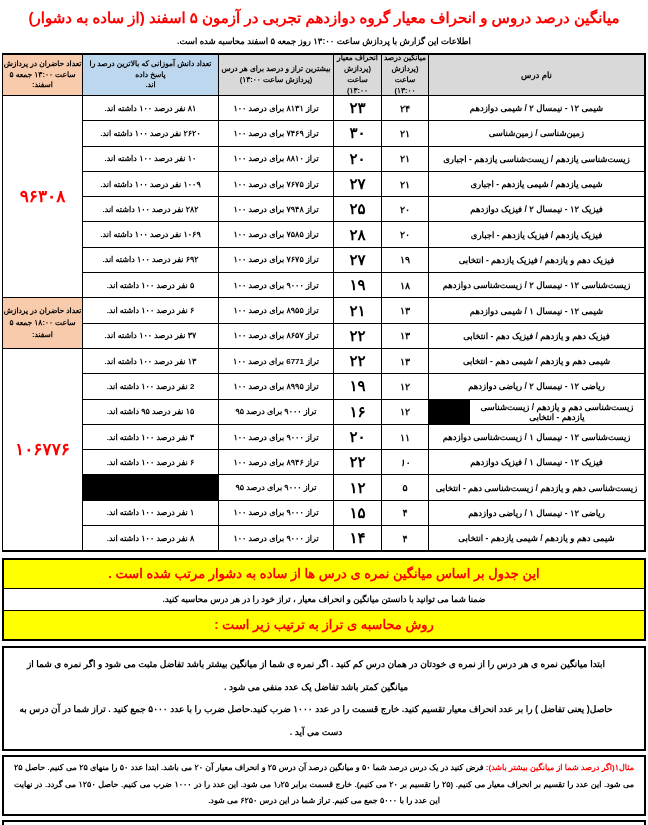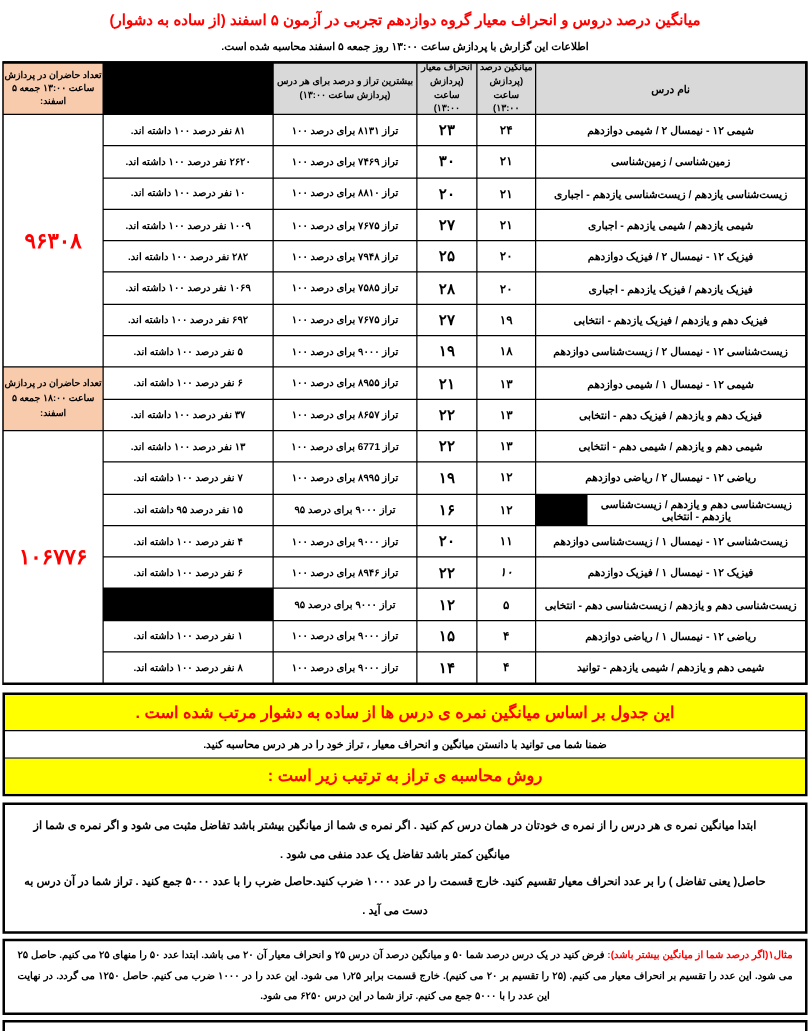--- a/index.html
+++ b/index.html
@@ -1,39 +1,39 @@
 <!DOCTYPE html>
 <html lang="fa" dir="rtl"><head>
 <meta charset="utf-8">
 <style>
   html,body{margin:0;padding:0;background:#ffffff;width:648px;height:825px;overflow:hidden;
     font-family:"Liberation Sans", sans-serif;}
   .page{width:648px;height:825px;direction:rtl;}
-  .title{color:#ff0000;font-weight:bold;font-size:12px;text-align:center;padding-top:9px;}
+  .title{color:#ff0000;font-weight:bold;font-size:15px;text-align:center;padding-top:9px;}
   .subtitle{color:#000;font-weight:bold;font-size:8.5px;text-align:center;margin-top:9px;}
 
   
   .tbl{
     margin:7px 2px 0 2px;
     display:grid;
     grid-template-columns:215px 46px 47px 114px 135px 79px; 
     grid-template-rows:40px repeat(18,24.3px);
     background:#000;      
     gap:1px;
     border:2px solid #000;
     direction:rtl;
   }
   .cell{background:#fff;display:flex;align-items:center;justify-content:center;
     text-align:center;font-weight:bold;color:#000;overflow:hidden;}
   .hd{background:#d9d9d9;font-size:7.5px;white-space:pre-line;line-height:1.45;}
   .hd-count{background:#bdd7ee;}
   .hd-att{background:#f8cbad;}
   .c-course{grid-column:1;font-size:8.5px;}
   .c-mean{grid-column:2;font-size:9.5px;}
-  .c-std{grid-column:3;font-size:12px;}
+  .c-std{grid-column:3;font-size:15px;}
   .c-top{grid-column:4;font-size:8px;}
   .c-count{grid-column:5;font-size:8px;}
   .h-course{grid-column:1;grid-row:1;font-size:8.5px;}
   .h-mean{grid-column:2;grid-row:1;}
   .h-std{grid-column:3;grid-row:1;}
   .h-top{grid-column:4;grid-row:1;}
   .h-count{grid-column:5;grid-row:1;}
   .h-att{grid-column:6;grid-row:1;}
   .att-num{grid-column:6;color:#ff0000;font-size:17px;letter-spacing:1px;}
   .att-13{grid-row:2 / span 8;}
@@ -64,20 +64,22 @@
   <div class="tbl">
     <div class="cell hd h-course">نام درس</div>
     <div class="cell hd h-mean">میانگین درصد
 (پردازش ساعت
 ۱۳:۰۰)</div>
     <div class="cell hd h-std">انحراف معیار
 (پردازش ساعت
 ۱۳:۰۰)</div>
     <div class="cell hd h-top">بیشترین تراز و درصد برای هر درس
 (پردازش ساعت ۱۳:۰۰)</div>
+    <div class="cell hd hd-count h-count">تعداد دانش آموزانی که بالاترین درصد را پاسخ داده
+اند.</div>
     <div class="cell hd hd-att h-att">تعداد حاضران در پردازش
 ساعت ۱۳:۰۰ جمعه ۵ اسفند:</div>
 
     <div class="cell att-num att-13">۹۶۳۰۸</div>
     <div class="cell att-18-hd">تعداد حاضران در پردازش
 ساعت ۱۸:۰۰ جمعه ۵ اسفند:</div>
     <div class="cell att-num att-18">۱۰۶۷۷۶</div>
 
     <div class="cell c-course" style="grid-row: 2;">شیمی ۱۲ - نیمسال ۲ / شیمی دوازدهم</div>
     <div class="cell c-mean" style="grid-row: 2;">۲۴</div>
@@ -142,21 +144,21 @@
     <div class="cell c-course" style="grid-row: 12;">شیمی دهم و یازدهم / شیمی دهم - انتخابی</div>
     <div class="cell c-mean" style="grid-row: 12;">۱۳</div>
     <div class="cell c-std" style="grid-row: 12;">۲۲</div>
     <div class="cell c-top" style="grid-row: 12;">تراز 6771 برای درصد ۱۰۰</div>
     <div class="cell c-count" style="grid-row: 12;">۱۳ نفر درصد ۱۰۰ داشته اند.</div>
 
     <div class="cell c-course" style="grid-row: 13;">ریاضی ۱۲ - نیمسال ۲ / ریاضی دوازدهم</div>
     <div class="cell c-mean" style="grid-row: 13;">۱۲</div>
     <div class="cell c-std" style="grid-row: 13;">۱۹</div>
     <div class="cell c-top" style="grid-row: 13;">تراز ۸۹۹۵ برای درصد ۱۰۰</div>
-    <div class="cell c-count" style="grid-row: 13;">۷ نفر درصد ۱۰۰ داشته اند.</div>
+    <div class="cell c-count" style="grid-row: 13;">2 نفر درصد ۱۰۰ داشته اند.</div>
 
     <div class="cell c-course" style="grid-row: 14; margin-left: 41px;">زیست‌شناسی دهم و یازدهم / زیست‌شناسی یازدهم - انتخابی</div>
     <div class="cell c-mean" style="grid-row: 14;">۱۲</div>
     <div class="cell c-std" style="grid-row: 14;">۱۶</div>
     <div class="cell c-top" style="grid-row: 14;">تراز ۹۰۰۰ برای درصد ۹۵</div>
     <div class="cell c-count" style="grid-row: 14;">۱۵ نفر درصد ۹۵ داشته اند.</div>
 
     <div class="cell c-course" style="grid-row: 15;">زیست‌شناسی ۱۲ - نیمسال ۱ / زیست‌شناسی دوازدهم</div>
     <div class="cell c-mean" style="grid-row: 15;">۱۱</div>
     <div class="cell c-std" style="grid-row: 15;">۲۰</div>
@@ -173,21 +175,21 @@
     <div class="cell c-mean" style="grid-row: 17;">۵</div>
     <div class="cell c-std" style="grid-row: 17;">۱۲</div>
     <div class="cell c-top" style="grid-row: 17;">تراز ۹۰۰۰ برای درصد ۹۵</div>
 
     <div class="cell c-course" style="grid-row: 18;">ریاضی ۱۲ - نیمسال ۱ / ریاضی دوازدهم</div>
     <div class="cell c-mean" style="grid-row: 18;">۴</div>
     <div class="cell c-std" style="grid-row: 18;">۱۵</div>
     <div class="cell c-top" style="grid-row: 18;">تراز ۹۰۰۰ برای درصد ۱۰۰</div>
     <div class="cell c-count" style="grid-row: 18;">۱ نفر درصد ۱۰۰ داشته اند.</div>
 
-    <div class="cell c-course" style="grid-row: 19;">شیمی دهم و یازدهم / شیمی یازدهم - توانید</div>
+    <div class="cell c-course" style="grid-row: 19;">شیمی دهم و یازدهم / شیمی یازدهم - انتخابی</div>
     <div class="cell c-mean" style="grid-row: 19;">۴</div>
     <div class="cell c-std" style="grid-row: 19;">۱۴</div>
     <div class="cell c-top" style="grid-row: 19;">تراز ۹۰۰۰ برای درصد ۱۰۰</div>
     <div class="cell c-count" style="grid-row: 19;">۸ نفر درصد ۱۰۰ داشته اند.</div>
   </div>
 
   <div class="notes-box">
     <div class="note-yellow">این جدول بر اساس میانگین نمره ی درس ها از ساده به دشوار مرتب شده است .</div>
     <div class="note-white">ضمنا شما می توانید با دانستن میانگین و انحراف معیار ، تراز خود را در هر درس محاسبه کنید.</div>
     <div class="note-yellow">روش محاسبه ی تراز به ترتیب زیر است :</div>

